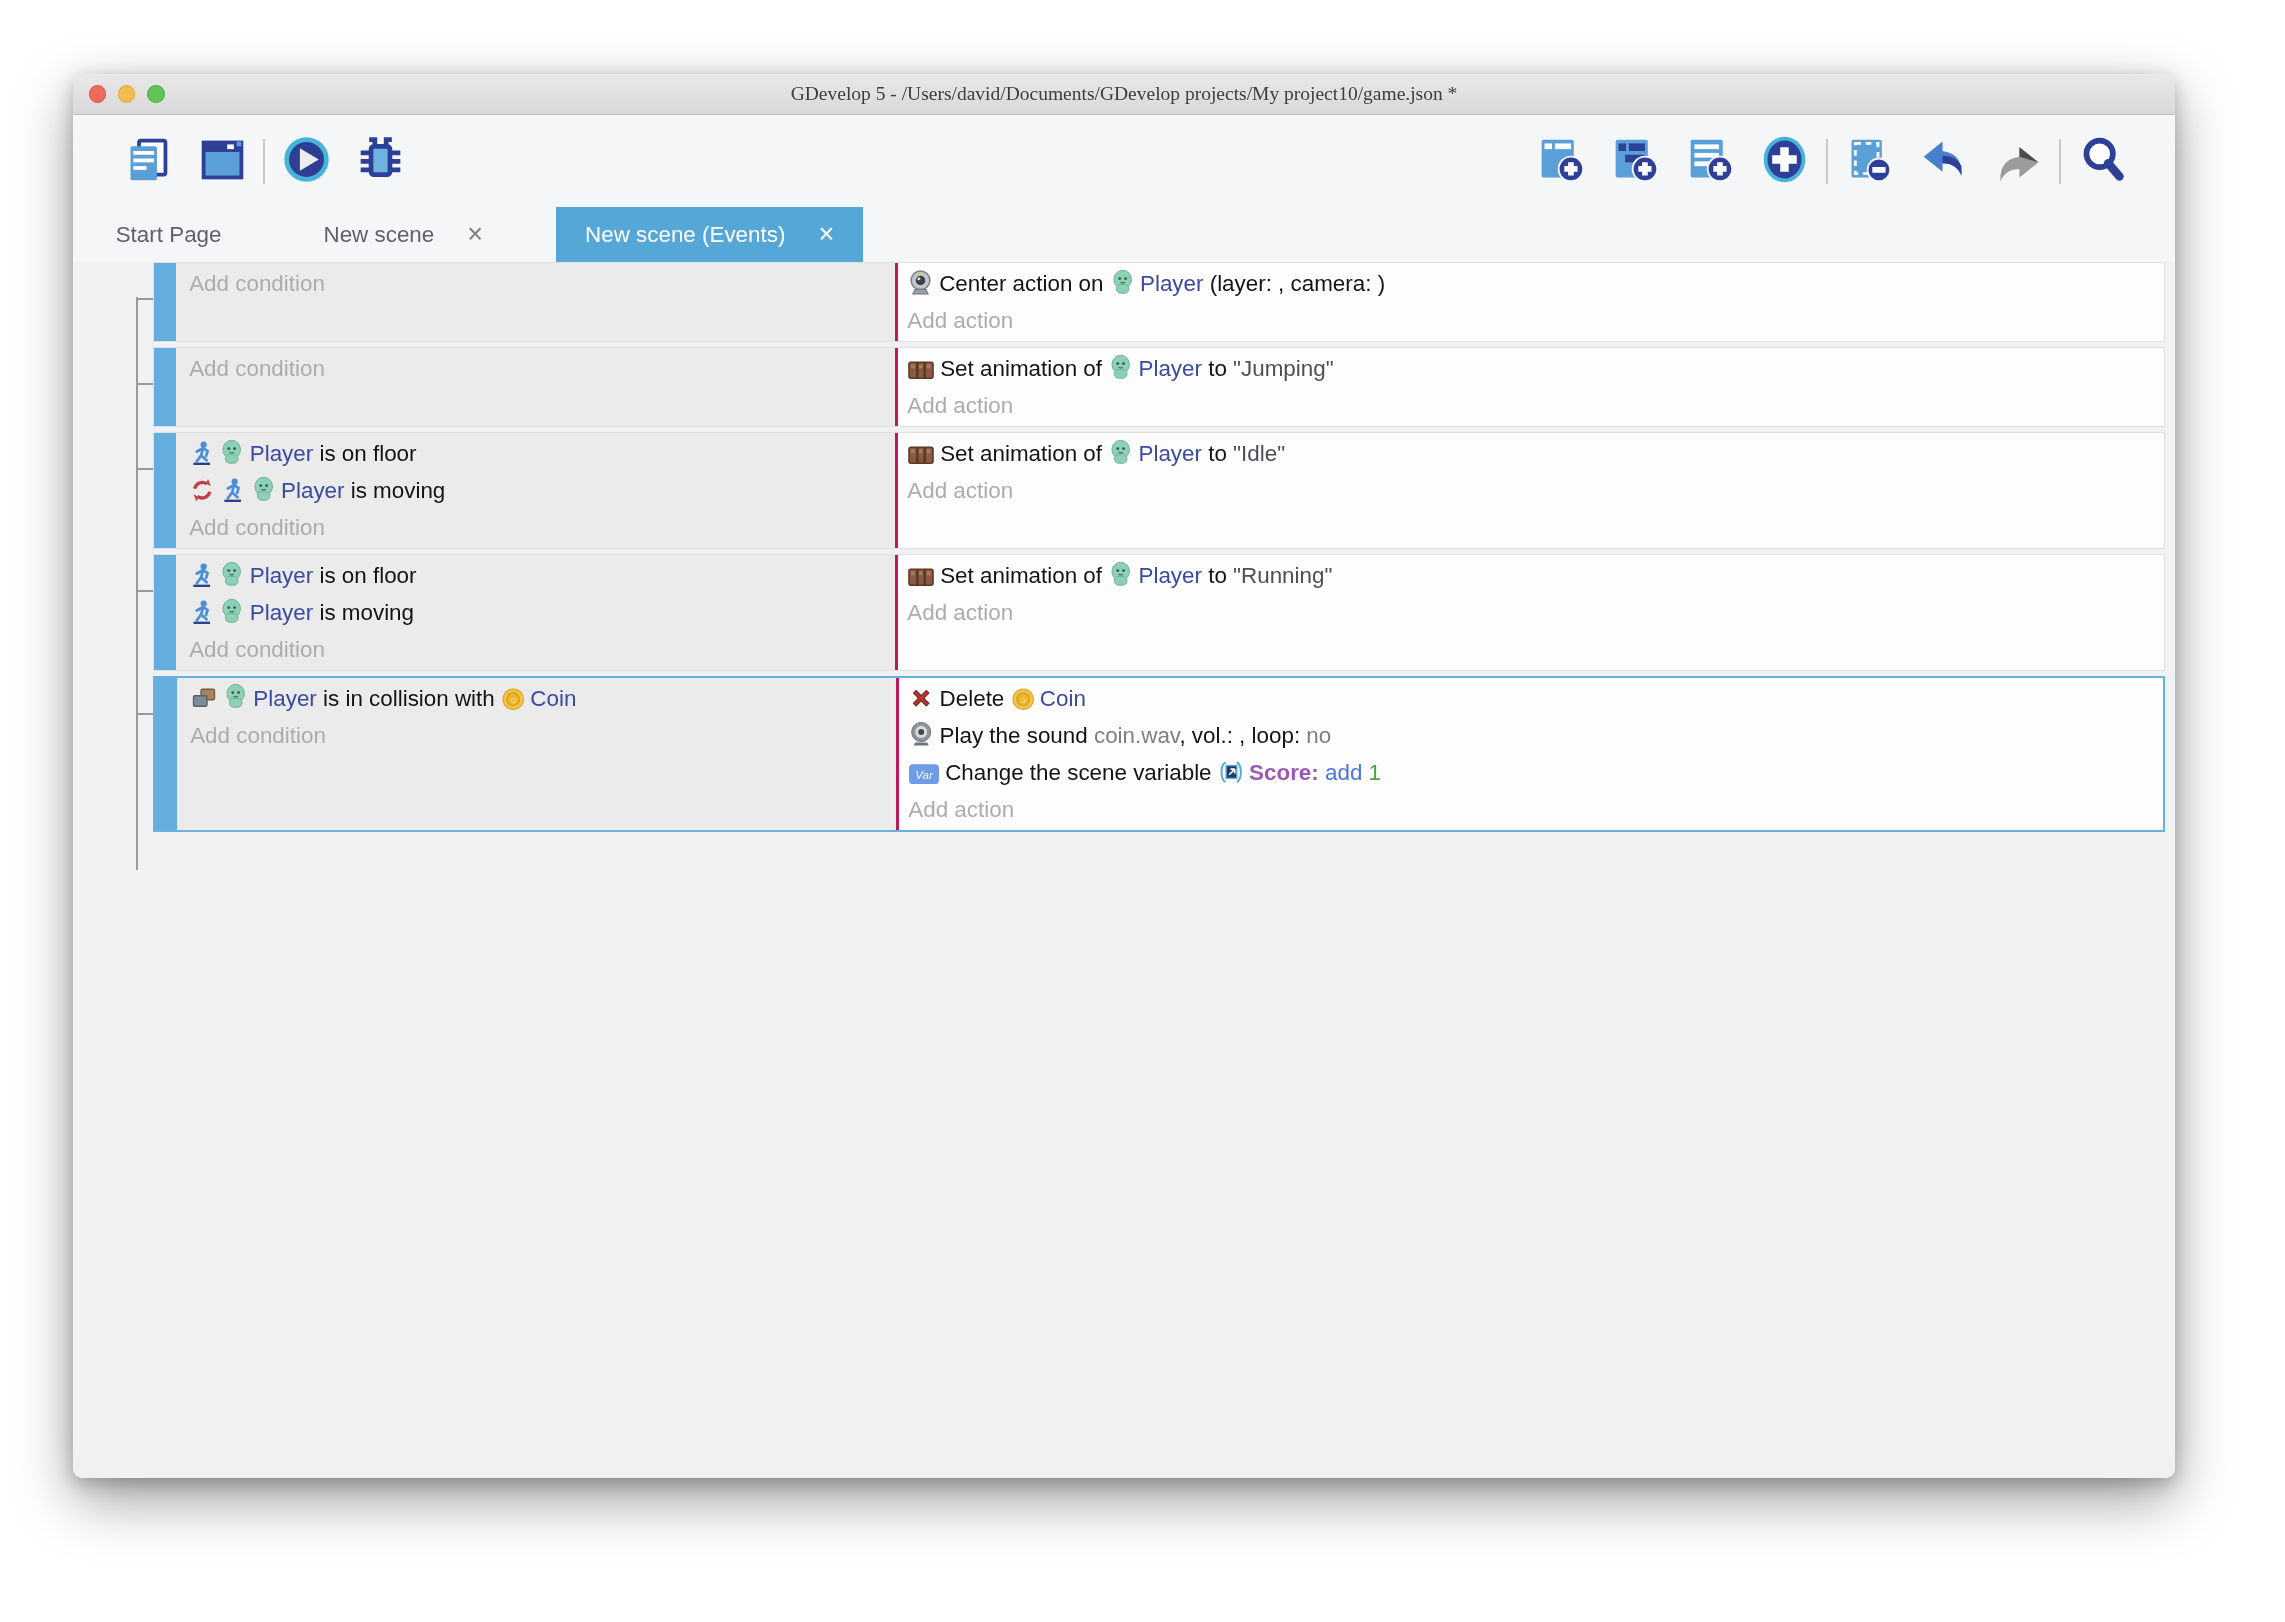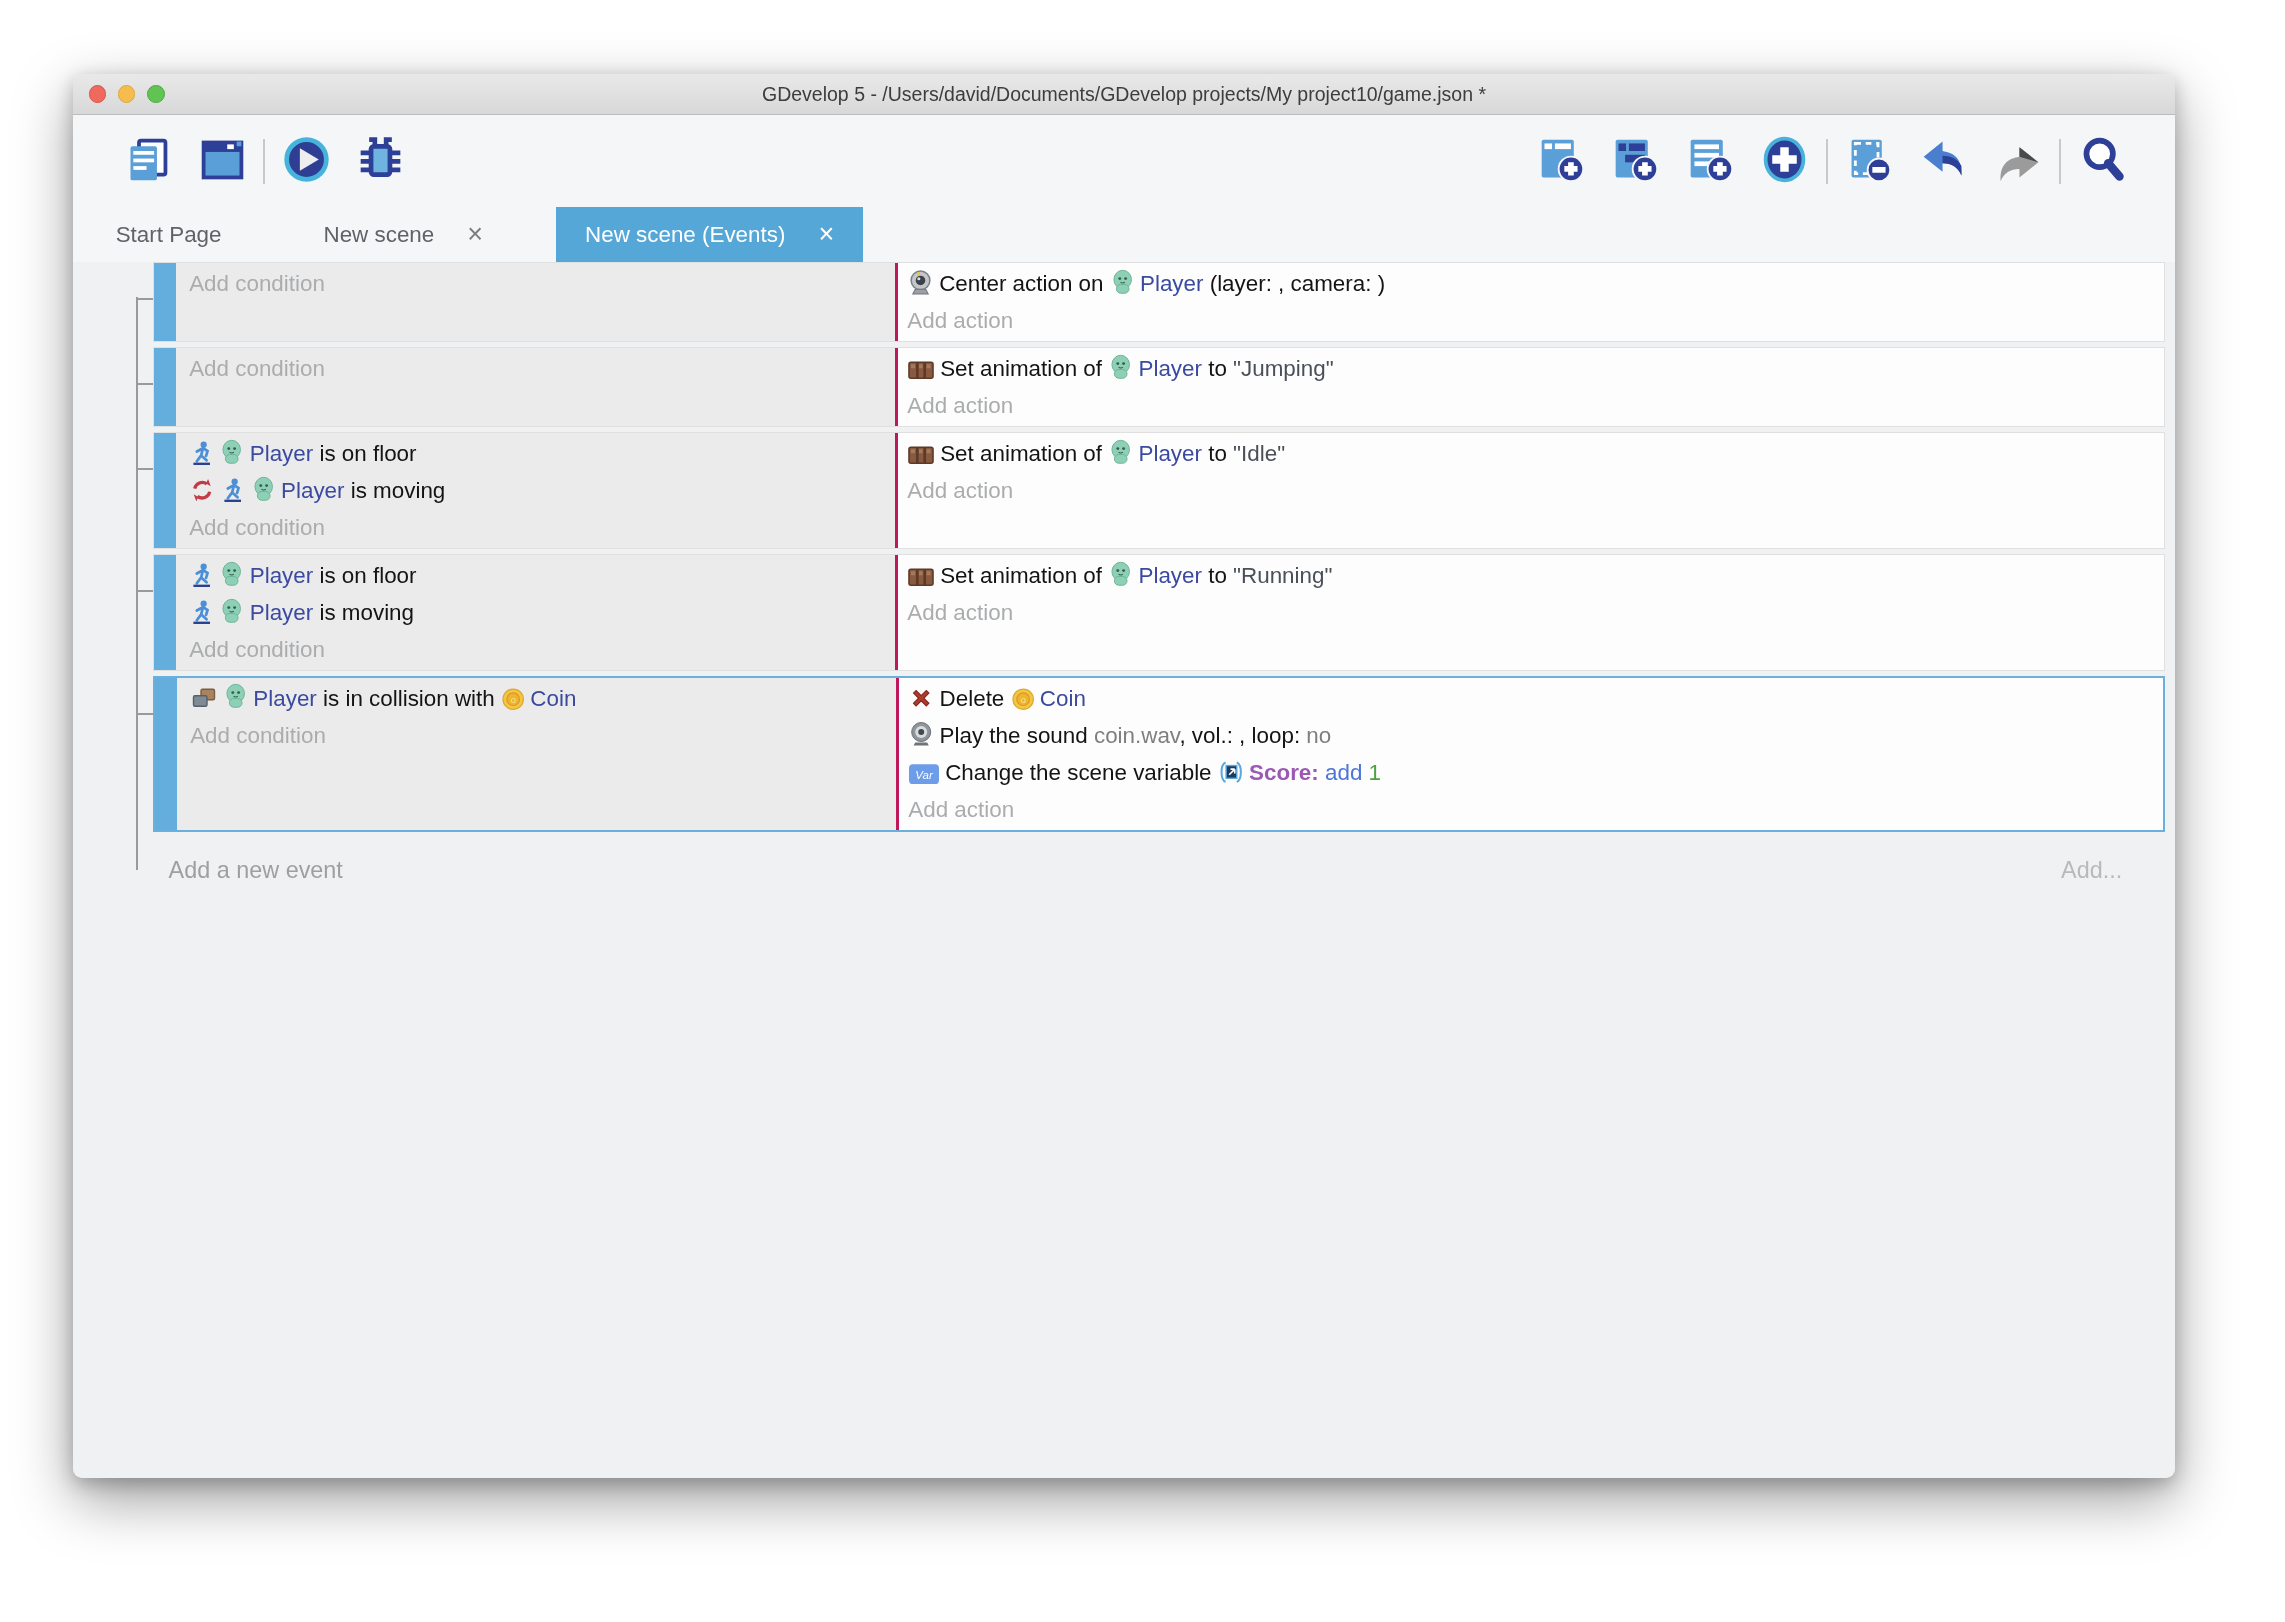--- a/index.html
+++ b/index.html
@@ -17,21 +17,21 @@
     height:41px; flex:0 0 41px; position:relative;
     background:linear-gradient(#e9e9e9,#d8d8d8);
     border-bottom:1px solid #bcbcbc;
     display:flex; align-items:center; justify-content:center;
   }
   .traffic { position:absolute; left:15.6px; top:0; height:100%; display:flex; align-items:center; gap:11.7px; }
   .light { width:17.6px; height:17.6px; border-radius:50%; }
   .light.red    { background:#ee6a5f; border:1px solid #d9544a; }
   .light.yellow { background:#f5bd4f; border:1px solid #dfa73c; }
   .light.green  { background:#61c354; border:1px solid #4eab43; }
-  .title-text { font-size:19.5px; color:#3d3d3d; }
+  .title-text { font-size:19.5px; color:#3d3d3d;font-family:Liberation Serif, serif; }
 
   
   .toolbar {
     height:92px; flex:0 0 92px; background:#f5f6f7;
     display:flex; align-items:center; padding:0 45px 0 47px;
   }
   .tb-group { display:flex; align-items:center; gap:19.5px; }
   .tb-btn { width:55px; height:55px; display:flex; align-items:center; justify-content:center; cursor:pointer; }
   .tb-btn svg { width:51px; height:51px; }
   .tb-sep { width:2px; height:45px; background:#c9c9c9; margin:0 13.7px; }
@@ -402,20 +402,16 @@
                 </svg></span><span class="">Change the scene variable </span><span class="seg-icon"><svg width="24.4" height="24.4" viewBox="0 0 24 24">
                   <path d="M6.5 2.5 q-4 1.5 -4 9.5 t4 9.5" stroke="#57a8dc" stroke-width="2" fill="none"></path>
                   <path d="M17.5 2.5 q4 1.5 4 9.5 t-4 9.5" stroke="#57a8dc" stroke-width="2" fill="none"></path>
                   <rect x="7" y="5.5" width="10.5" height="12.5" fill="#1d3a5f" stroke="#57a8dc" stroke-width="1.4"></rect>
                   <path d="M15.5 9 l-5.5 5.5 M15.5 9 h-4.2 M15.5 9 v4.2" stroke="#ffffff" stroke-width="1.6" fill="none"></path>
                 </svg></span><span class="seg-var">Score:</span><span class=""> </span><span class="seg-op">add</span><span class=""> </span><span class="seg-num">1</span></div>
             <div class="placeholder">Add action</div>
           </div>
         </div>
       </div>
-    <div class="bottom-row">
-      <div class="add-new-event">Add a new event</div>
-      <div class="add-ellipsis">Add...</div>
-    </div>
   </div>
 
 </div>
 
 
 </body></html>

